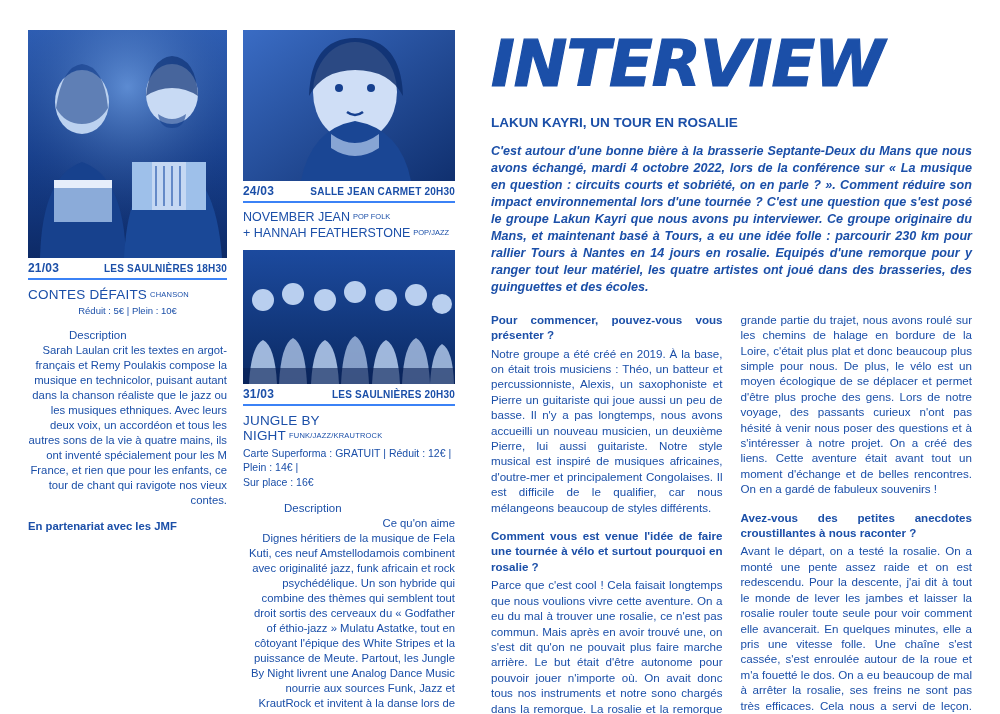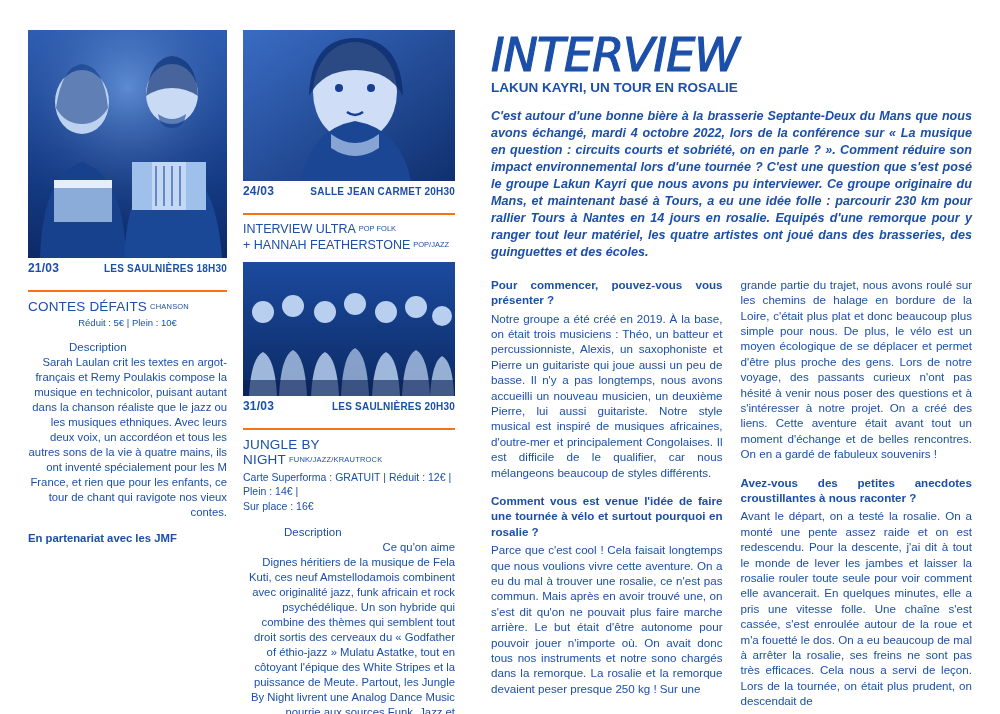--- a/index.html
+++ b/index.html
@@ -32,22 +32,22 @@
     position: relative;
     overflow: hidden;
     background: #1b4fa8;
   }
   .photo svg { display: block; width: 100%; height: 100%; }
 
   .event-bar {
     display: flex;
     justify-content: space-between;
     align-items: baseline;
-    border-bottom: 2px solid #f97316;
-    padding: 3px 0 15px 0;
+    border-bottom: 2px solid #3b82f6;
+    padding: 3px 0 3px 0;
     font-weight: bold;
     font-size: 11.5px;
     letter-spacing: .2px;
   }
   .event-bar .date { font-size: 12px; }
   .event-bar .venue { font-size: 10px; }
 
   .title-line {
     margin-top: 7px;
     font-size: 13.5px;
@@ -104,26 +104,26 @@
     margin-top: 3px;
   }
 
   
   .col3 {
     flex: 1 1 auto;
     padding-left: 18px;
   }
   .interview-title {
     font-family: "DejaVu Sans", sans-serif;
-    font-weight: normal;
+    font-weight: bold;
     font-style: italic;
-    font-size: 46px;
+    font-size: 64px;
     letter-spacing: -1px;
     line-height: .95;
-    margin: 4px 0 2px 0;
+    margin: 4px 0 20px 0;
     color: #1b4fa8;
     -webkit-text-stroke: 1.2px #1b4fa8;
   }
   .interview-sub {
     font-size: 13.5px;
     font-weight: bold;
     margin-bottom: 13px;
   }
   .chapo {
     font-size: 12.6px;
@@ -235,21 +235,21 @@
         <path d="M104 82 q8 6 16 0" stroke="#17408f" stroke-width="2.5" fill="none"></path>
       </svg>
     </div>
 
     <div class="event-bar">
       <span class="date">24/03</span>
       <span class="venue">SALLE JEAN CARMET 20H30</span>
     </div>
 
     <div class="lineup">
-      <div><span>INTERVIEW ULTRA</span><span class="genre">POP FOLK</span></div>
+      <div><span>NOVEMBER JEAN</span><span class="genre">POP FOLK</span></div>
       <div><span>+ HANNAH FEATHERSTONE</span><span class="genre">POP/JAZZ</span></div>
     </div>
     <div class="price2">
     </div>
 
     <div class="photo" style="height:134px; margin-top:9px;">
       <svg viewBox="0 0 212 134" preserveAspectRatio="xMidYMid slice" aria-hidden="true">
         <defs>
           <linearGradient id="g3" x1="0" y1="0" x2="0" y2="1">
             <stop offset="0%" stop-color="#1c4a9e"></stop>

